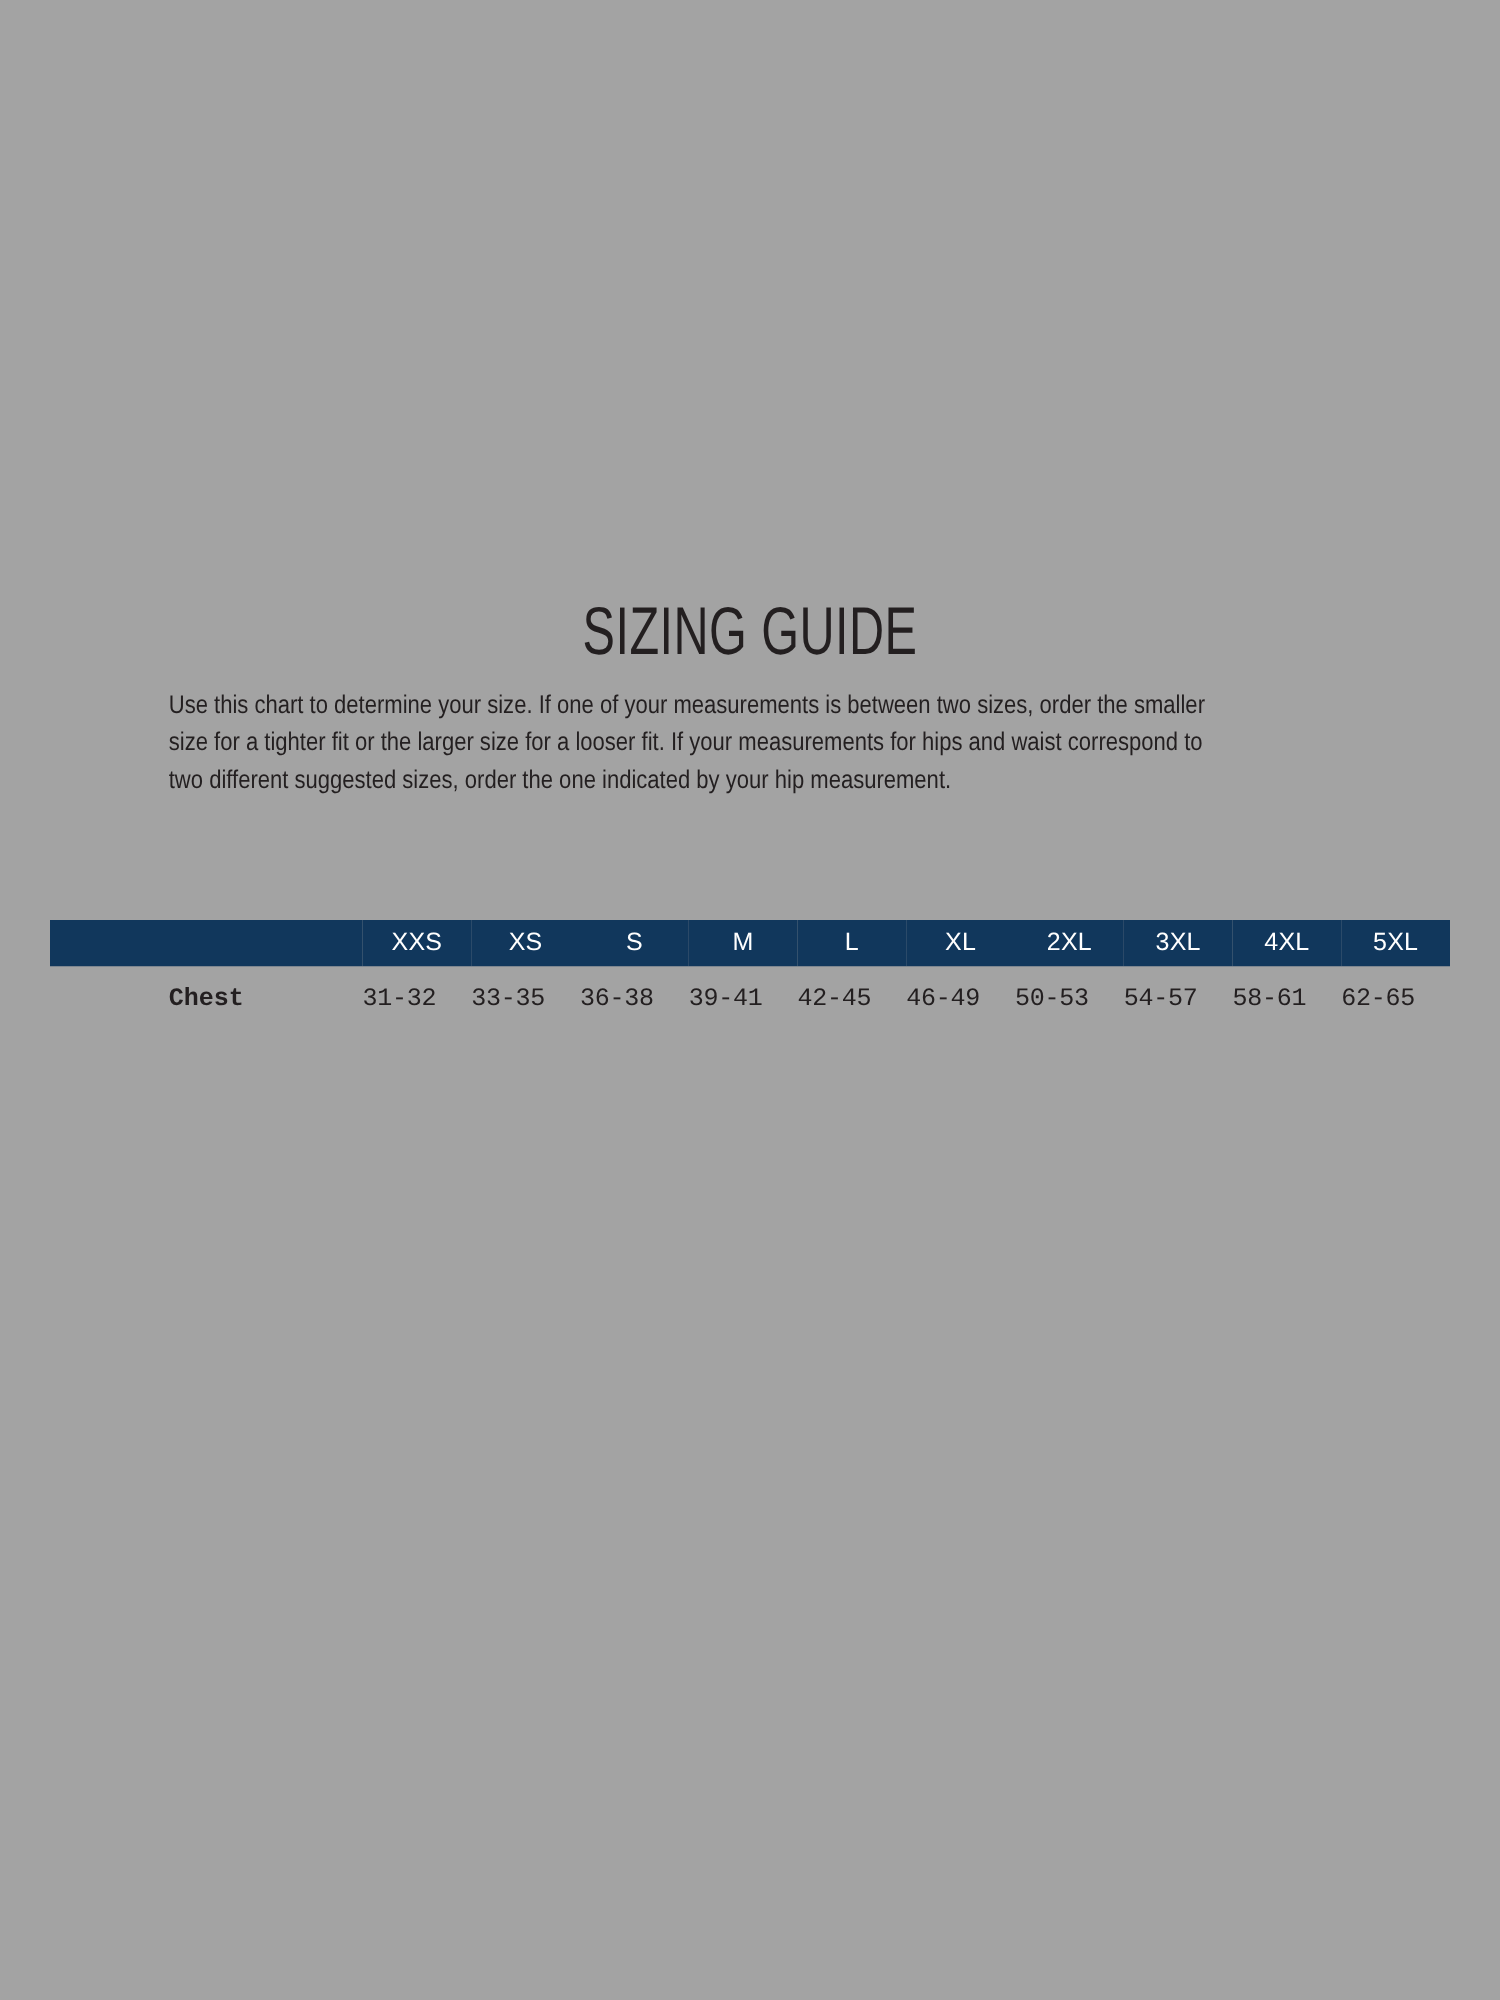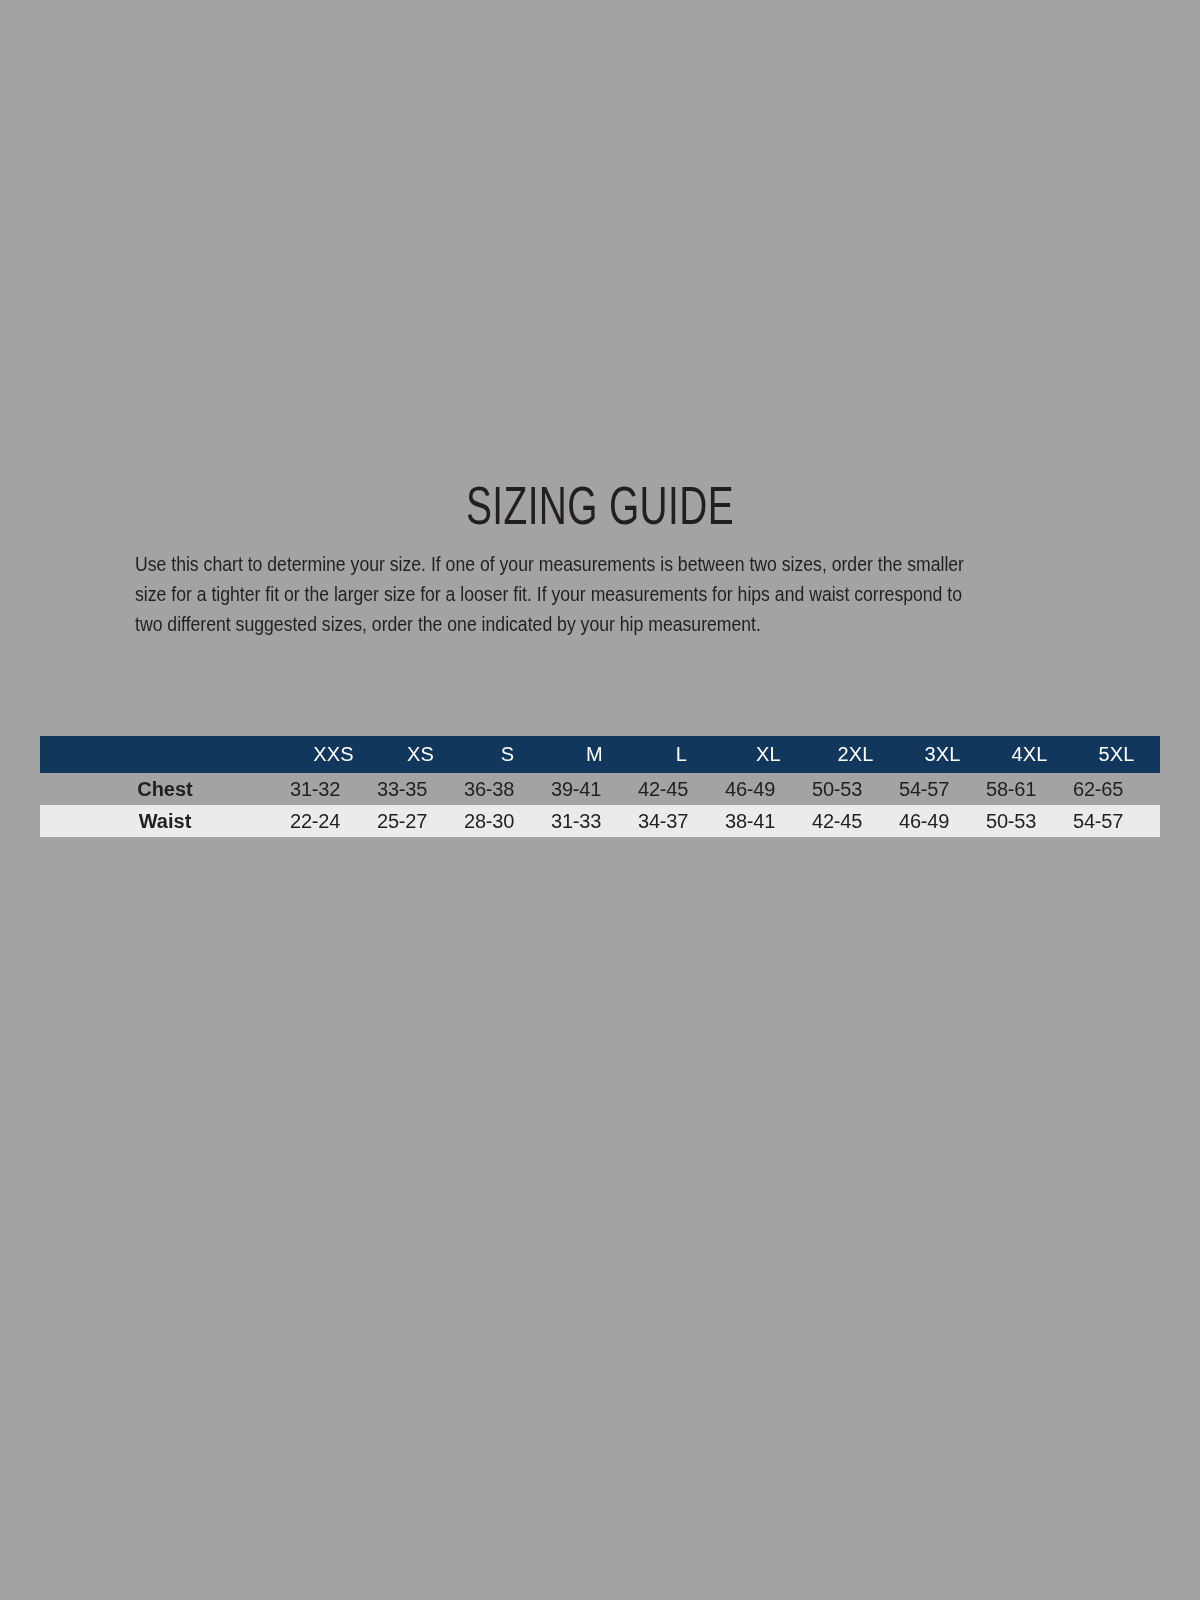--- a/index.html
+++ b/index.html
@@ -72,21 +72,21 @@
     height:37px;
   }
   table.size-table thead th{
     color:var(--header-text);
     font-weight:400;
     font-size:20px;
     text-align:center;
     padding:0;
     letter-spacing:0.2px;
   }
-  table.size-table tbody tr{height:32px;}
+  table.size-table tbody tr{height:52px;font-family:Liberation Mono, monospace;}
   table.size-table tbody tr.alt{background:var(--alt-row-bg);}
   table.size-table tbody th{
     font-weight:bold;
     text-align:center;
     padding:0;
   }
   table.size-table tbody td{
     text-align:left;
     padding:0;
     letter-spacing:-0.2px;
@@ -143,29 +143,16 @@
         <td>33-35</td>
         <td>36-38</td>
         <td>39-41</td>
         <td>42-45</td>
         <td>46-49</td>
         <td>50-53</td>
         <td>54-57</td>
         <td>58-61</td>
         <td>62-65</td>
       </tr>
-      <tr class="alt">
-        <th>Waist</th>
-        <td>22-24</td>
-        <td>25-27</td>
-        <td>28-30</td>
-        <td>31-33</td>
-        <td>34-37</td>
-        <td>38-41</td>
-        <td>42-45</td>
-        <td>46-49</td>
-        <td>50-53</td>
-        <td>54-57</td>
-      </tr>
     </tbody>
   </table>
 
 </div>
 
 </body></html>

